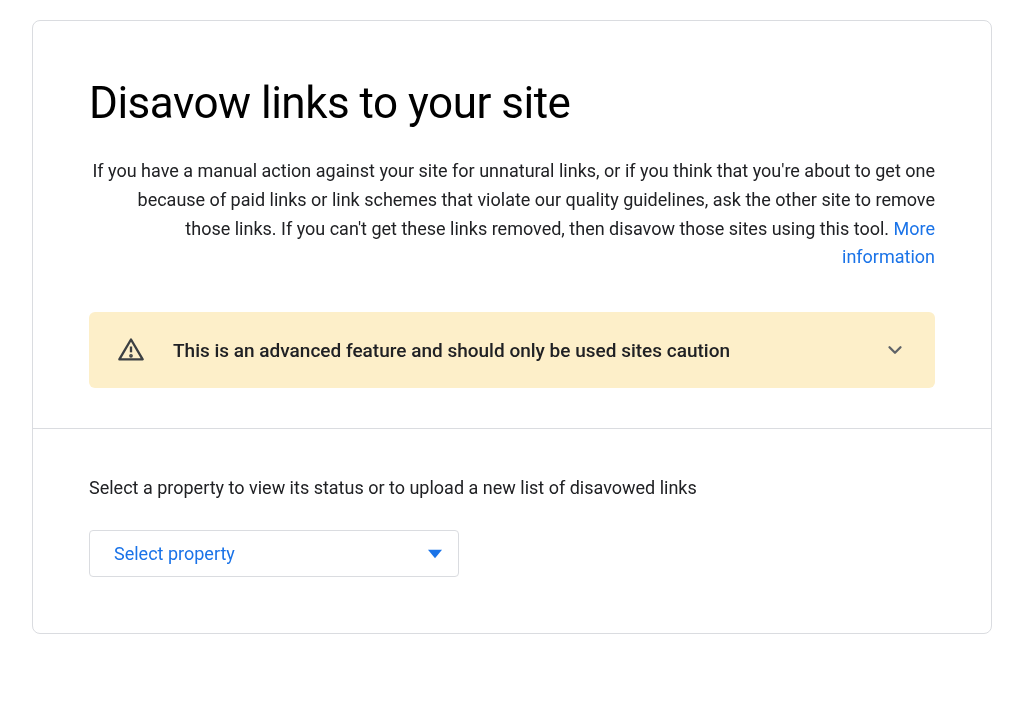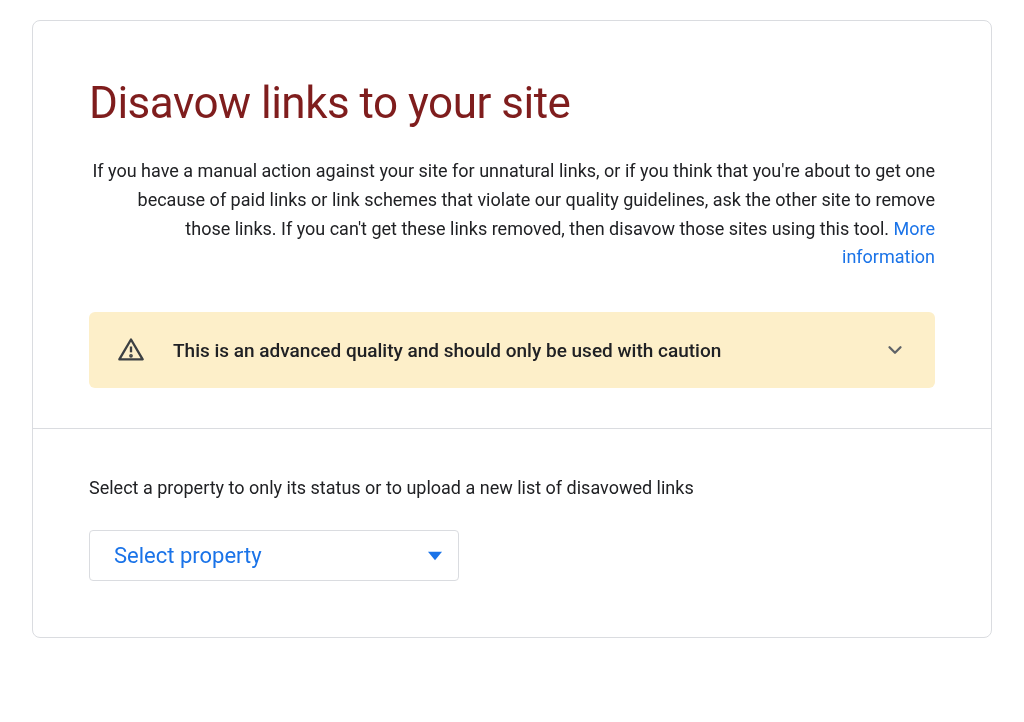--- a/index.html
+++ b/index.html
@@ -18,21 +18,21 @@
       border: 1px solid #dadce0;
       border-radius: 8px;
       background: #fff;
     }
     .section-top {
       padding: 56px 56px 40px 56px;
     }
     .page-title {
       font-size: 44px;
       font-weight: 400;
-      color: #7f1d1d;
+      color: #000000;
       margin-bottom: 28px;
       letter-spacing: -0.5px;
     }
     .intro-text {
       font-size: 18px;
       line-height: 1.6;
       color: #202124;
       margin-bottom: 40px;
       text-align: right;
     }
@@ -97,21 +97,21 @@
       align-items: center;
       justify-content: space-between;
       border: 1px solid #dadce0;
       border-radius: 4px;
       padding: 12px 16px 12px 24px;
       min-width: 370px;
       cursor: pointer;
       background: #fff;
     }
     .select-text {
-      font-size: 22px;
+      font-size: 18px;
       color: #1a73e8;
       font-weight: 400;
     }
     .select-arrow {
       color: #1a73e8;
       display: flex;
       align-items: center;
     }
     .select-arrow svg {
       width: 14px;
@@ -128,33 +128,33 @@
       <span>If you have a manual action against your site for unnatural links, or if you think that you're about to get one because of paid links or link schemes that violate our quality guidelines, ask the other site to remove those links. If you can't get these links removed, then disavow those sites using this tool. </span><a class="intro-link">More information</a>
     </p>
     <div class="warning-banner">
       <span class="warning-icon">
         <svg viewBox="0 0 24 24" fill="none" stroke="#3c4043" stroke-width="2">
           <path d="M12 3 L22 20 L2 20 Z" stroke-linejoin="round"></path>
           <line x1="12" y1="9" x2="12" y2="14"></line>
           <circle cx="12" cy="17" r="0.6" fill="#3c4043"></circle>
         </svg>
       </span>
-      <span class="warning-text">This is an advanced quality and should only be used with caution</span>
+      <span class="warning-text">This is an advanced feature and should only be used sites caution</span>
       <span class="chevron-icon">
         <svg viewBox="0 0 24 24" fill="none" stroke="currentColor" stroke-width="2.5">
           <polyline points="6 9 12 15 18 9" stroke-linecap="round" stroke-linejoin="round"></polyline>
         </svg>
       </span>
     </div>
   </div>
 
   <div class="divider"></div>
 
   <div class="section-bottom">
-    <p class="select-label">Select a property to only its status or to upload a new list of disavowed links</p>
+    <p class="select-label">Select a property to view its status or to upload a new list of disavowed links</p>
     <div class="select-dropdown">
       <span class="select-text">Select property</span>
       <span class="select-arrow">
         <svg viewBox="0 0 10 6" fill="currentColor">
           <path d="M0 0 L10 0 L5 6 Z"></path>
         </svg>
       </span>
     </div>
   </div>
 </div>

